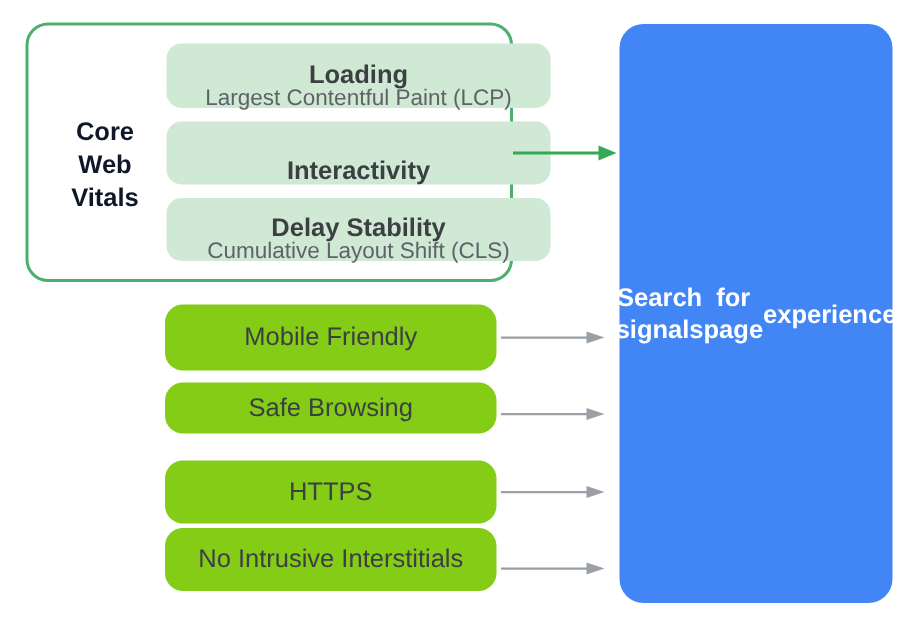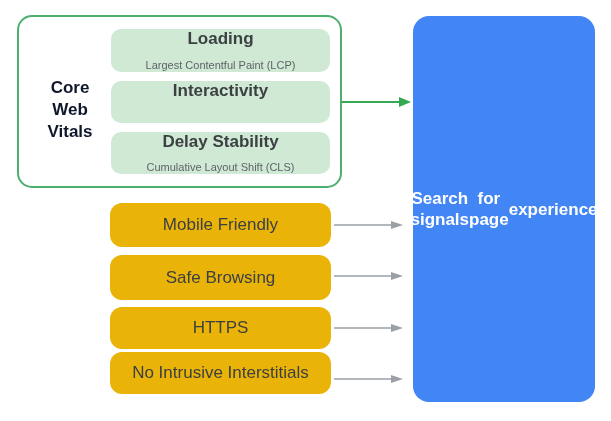--- a/index.html
+++ b/index.html
@@ -34,59 +34,59 @@
     width: 86px;
     text-align: center;
     color: #0f172a;
     font-size: 17px;
     font-weight: bold;
     line-height: 22px;
   }
   .vital-box {
     position: absolute;
     left: 92px;
-    width: 219px;
+    width: 256px;
     height: 42px;
     background: #cfe9d5;
     border-radius: 10px;
     display: flex;
     flex-direction: column;
     align-items: center;
-    justify-content: space-between;
+    justify-content: flex-end;
   }
   .vital-box.v1 { top: 12px; height: 43px; }
   .vital-box.v2 { top: 64px; }
   .vital-box.v3 { top: 115px; }
   .vital-title {
     font-size: 17px;
     font-weight: bold;
     color: #3c4043;
     line-height: 19px;
   }
   .vital-subtitle {
-    font-size: 11px;
+    font-size: 15px;
     color: #5f6368;
     line-height: 13px;
   }
   
   .signal-box {
     position: absolute;
     left: 110px;
     width: 221px;
-    background: #eab308;
+    background: #84cc16;
     border-radius: 12px;
     display: flex;
     align-items: center;
     justify-content: center;
     font-size: 17px;
     font-weight: 500;
     color: #3c4043;
   }
   .signal-box.s1 { top: 203px; height: 44px; }
-  .signal-box.s2 { top: 255px; height: 45px; }
+  .signal-box.s2 { top: 255px; height: 34px; }
   .signal-box.s3 { top: 307px; height: 42px; }
   .signal-box.s4 { top: 352px; height: 42px; }
   
   .result-box {
     position: absolute;
     left: 413px;
     top: 16px;
     width: 182px;
     height: 386px;
     background: #4285f4;

